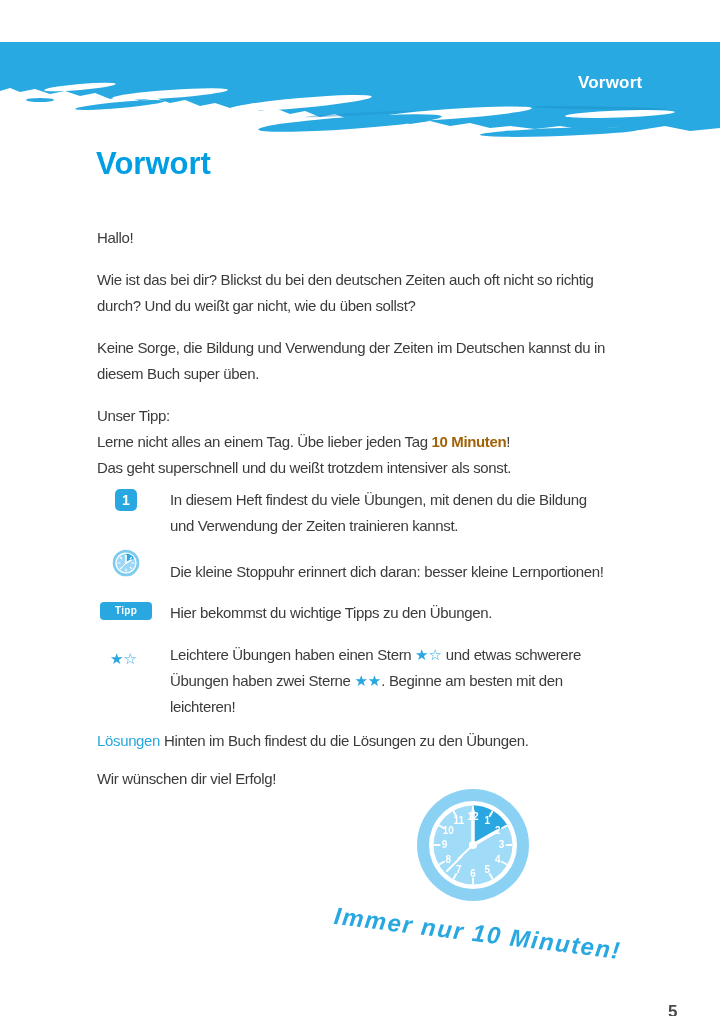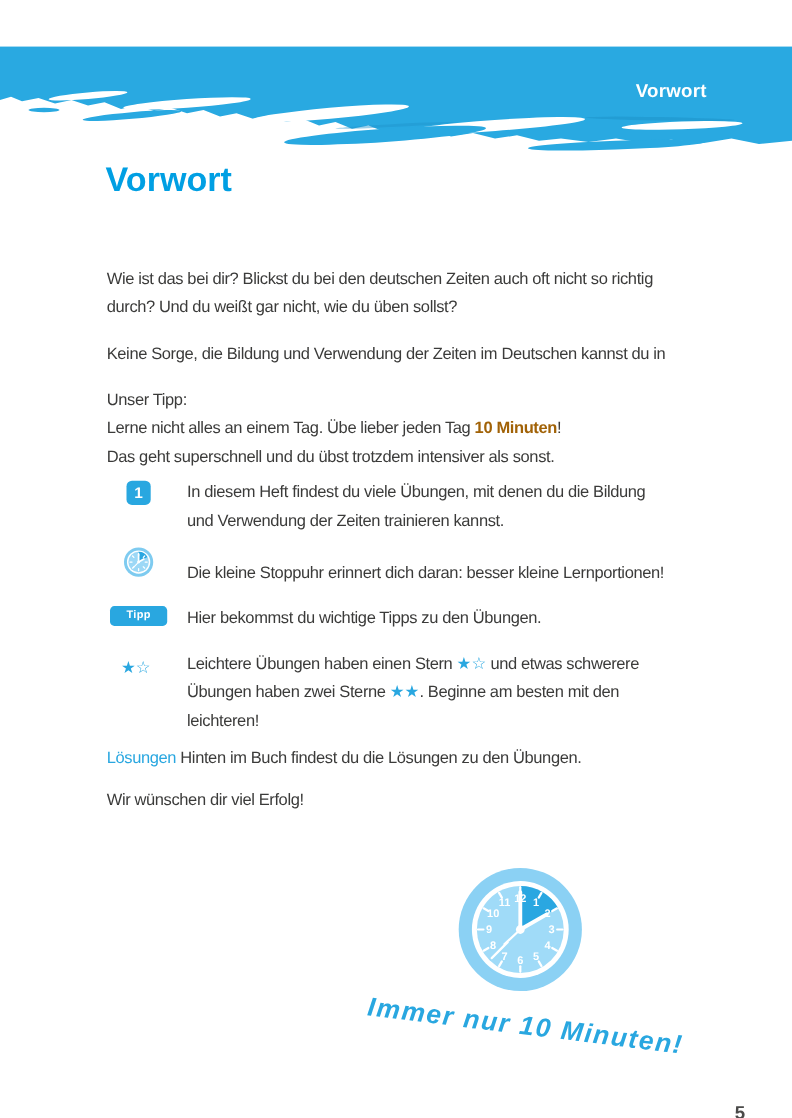--- a/index.html
+++ b/index.html
@@ -58,32 +58,34 @@
     <ellipse cx="600" cy="66" rx="68" ry="1.6" fill="#1e93cb" opacity="0.55" transform="rotate(1 600 66)"></ellipse>
     <ellipse cx="360" cy="72" rx="55" ry="1.3" fill="#1e93cb" opacity="0.45" transform="rotate(-3 360 72)"></ellipse>
   </svg>
 
   <div class="running-head">Vorwort</div>
 
   <h1 class="page-title" style="margin:0">Vorwort</h1>
 
   <div class="content">
 
+    <div class="line">Hallo!</div>
     <div class="gap16"></div>
 
     <div class="line">Wie ist das bei dir? Blickst du bei den deutschen Zeiten auch oft nicht so richtig</div>
     <div class="line">durch? Und du weißt gar nicht, wie du üben sollst?</div>
     <div class="gap16"></div>
 
     <div class="line">Keine Sorge, die Bildung und Verwendung der Zeiten im Deutschen kannst du in</div>
+    <div class="line">diesem Buch super üben.</div>
     <div class="gap16"></div>
 
     <div class="line">Unser Tipp:</div>
     <div class="line"><span>Lerne nicht alles an einem Tag. Übe lieber jeden Tag </span><span class="accent">10 Minuten</span><span>!</span></div>
-    <div class="line">Das geht superschnell und du übst trotzdem intensiver als sonst.</div>
+    <div class="line">Das geht superschnell und du weißt trotzdem intensiver als sonst.</div>
     <div class="gap6"></div>
 
     <div class="feature mb12">
       <div class="ficon">
         <div class="num-badge">1</div>
       </div>
       <div class="ftext">
         <div class="line">In diesem Heft findest du viele Übungen, mit denen du die Bildung</div>
         <div class="line">und Verwendung der Zeiten trainieren kannst.</div>
       </div>

